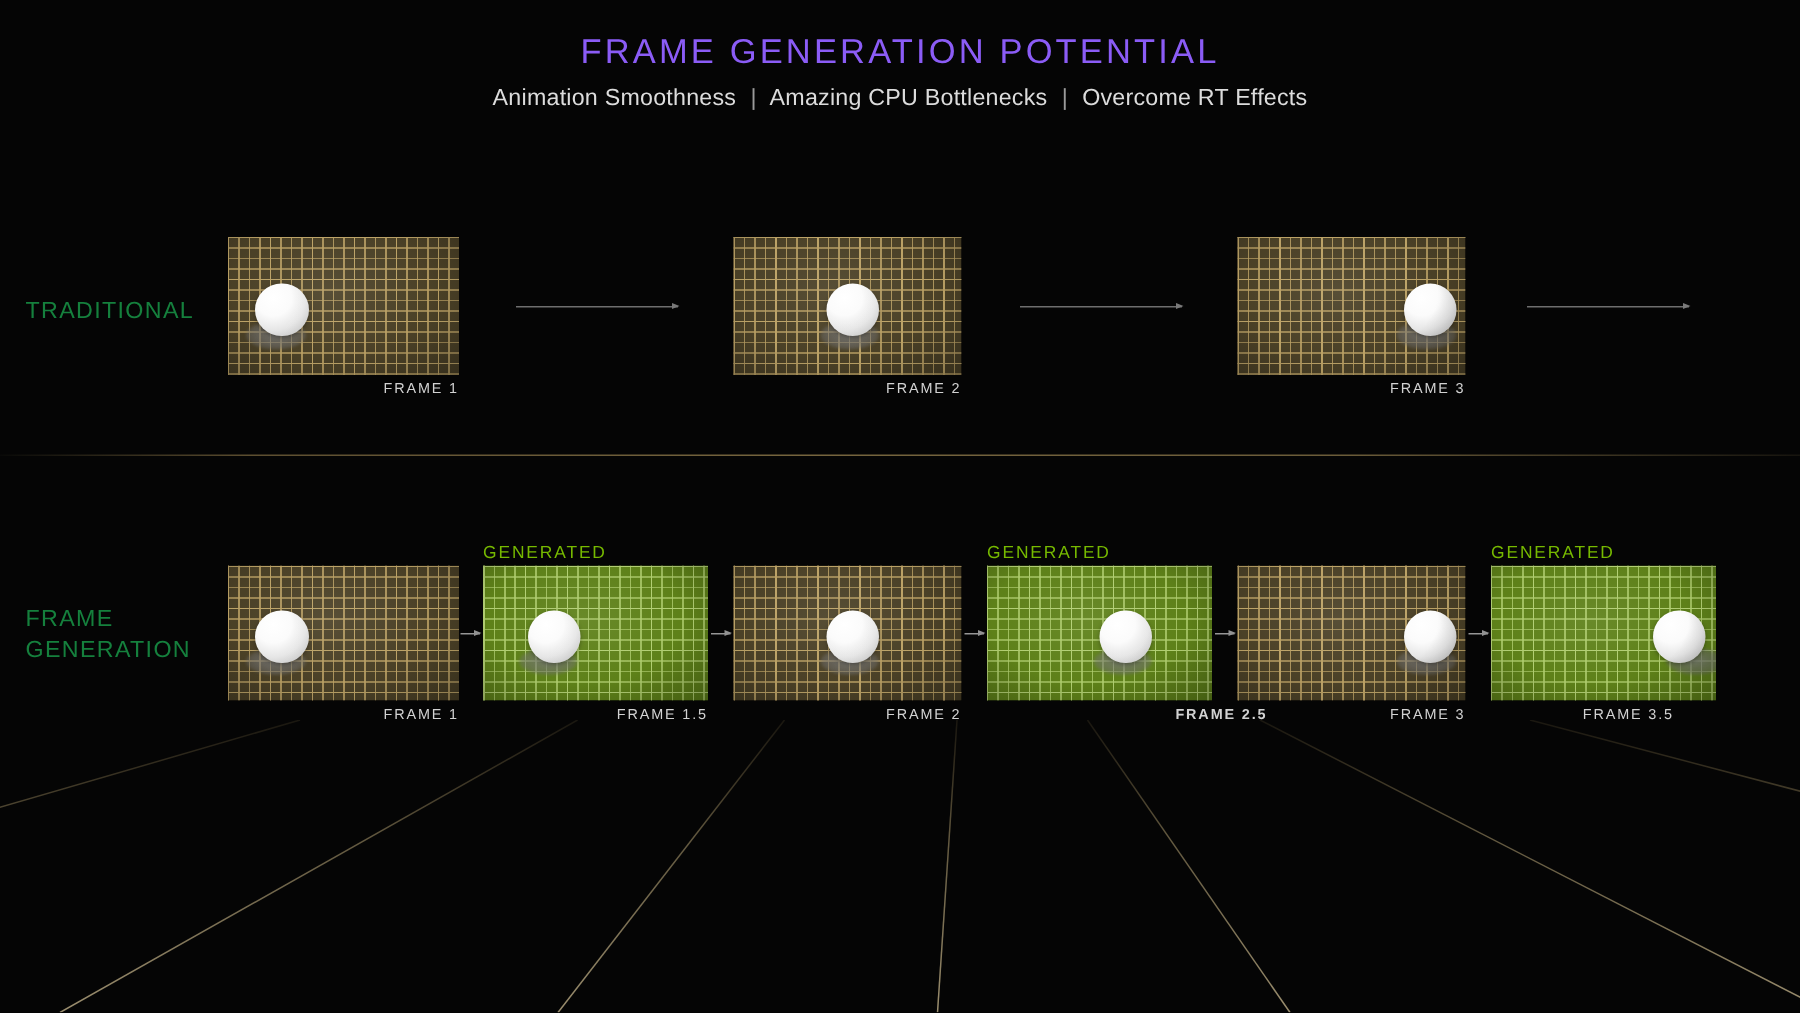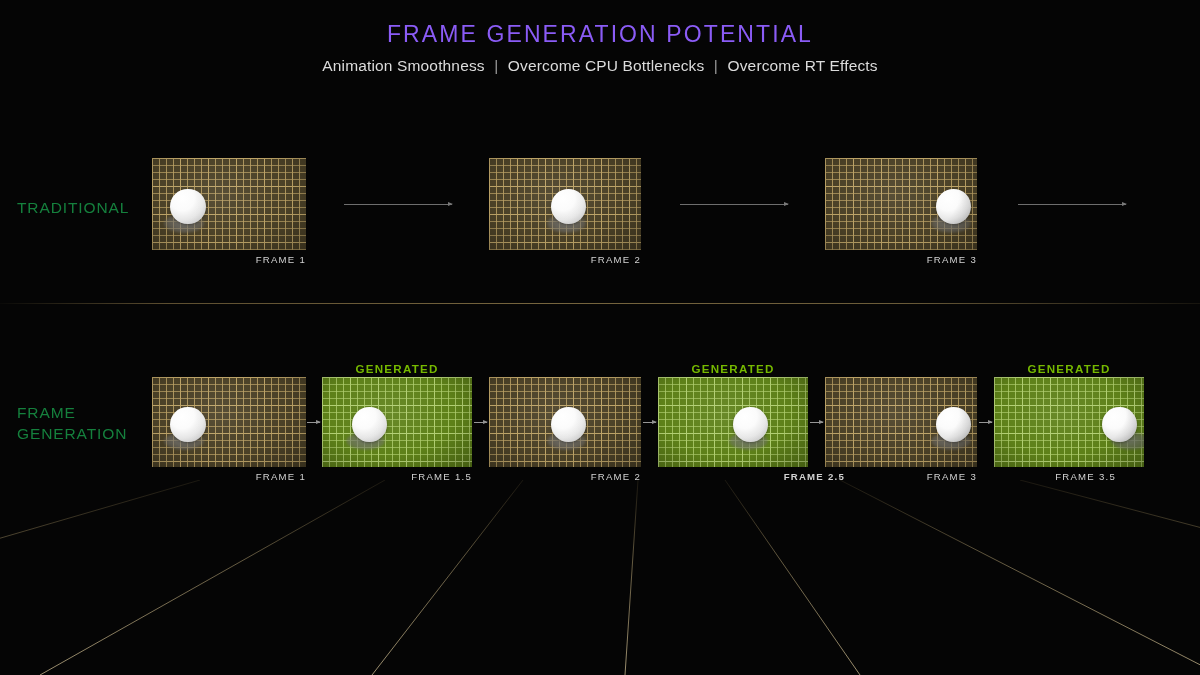--- a/index.html
+++ b/index.html
@@ -81,22 +81,22 @@
   }
 
   
   .caption {
     position:absolute; font-size:9.6px; letter-spacing:1.25px;
     color:#d2d2d2; text-align:right; font-weight:400;
   }
 
   
   .gentag {
-    position:absolute; font-size:11.6px; font-weight:700; letter-spacing:1.25px;
-    color:#76b900; text-align:center;
+    position:absolute; font-size:11.6px; font-weight:400; letter-spacing:1.25px;
+    color:#76b900; 
   }
 
   
   .arrow { position:absolute; height:1px; background:#8c8c8c; opacity:.78; }
   .arrow::after {
     content:""; position:absolute; right:-1px; top:-2px;
     border-top:2.5px solid transparent; border-bottom:2.5px solid transparent;
     border-left:5px solid #9a9a9a;
   }
   .arrow.short { background:#9e9e9e; opacity:.95; }
@@ -136,21 +136,21 @@
       <line x1="1020" y1="0" x2="1760" y2="195"></line>
     </g>
   </svg>
 </div>
 
 <div class="header">
   <div class="title">FRAME GENERATION POTENTIAL</div>
   <div class="subtitle">
     <span>Animation Smoothness</span>
     <span class="sep">|</span>
-    <span>Overcome CPU Bottlenecks</span>
+    <span>Amazing CPU Bottlenecks</span>
     <span class="sep">|</span>
     <span>Overcome RT Effects</span>
   </div>
 </div>
 
 <div class="divider"></div>
 
 <div class="rowlabel" id="label-traditional">
   <span>TRADITIONAL</span>
 </div>

